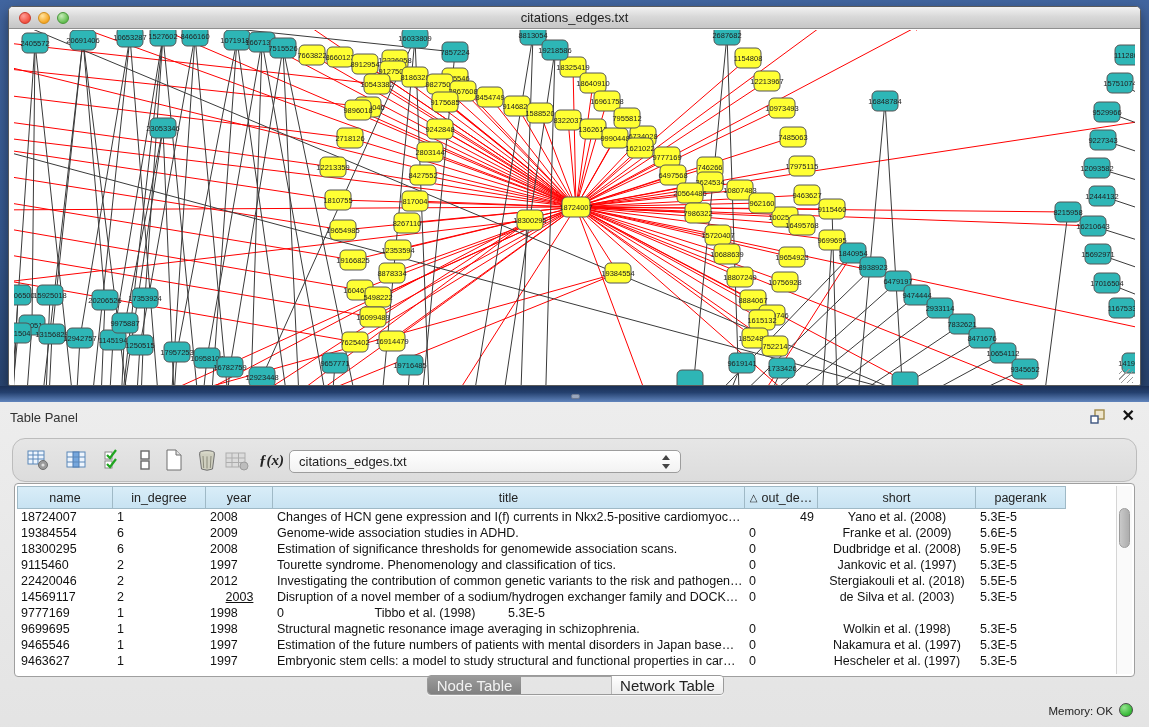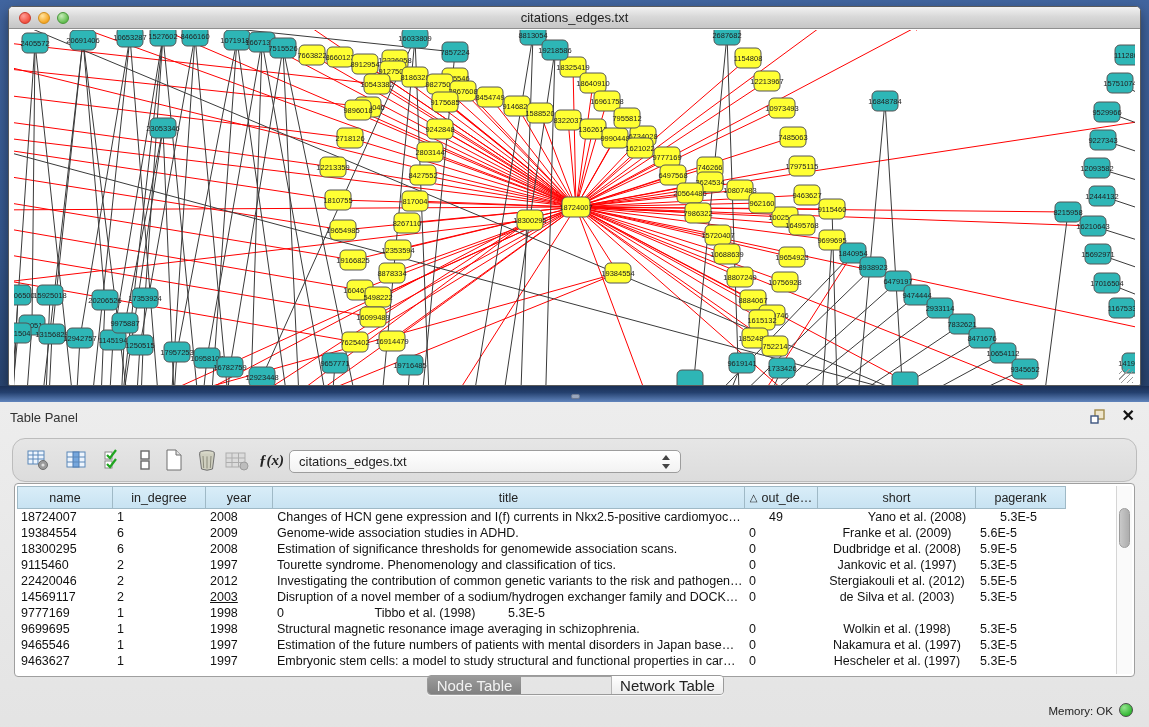--- a/index.html
+++ b/index.html
@@ -928,22 +928,22 @@
         <div class="th" style="width: 90px;">
           <span>pagerank</span>
         </div>
         <div class="th" style="flex: 1 1 0%; background: rgb(255, 255, 255); border: none;"></div>
       </div>
     <div class="tbody" id="tbody">
         <div class="tr">
           <div class="td" style="width: 96px; text-align: left;">18724007</div>
           <div class="td" style="width: 93px; text-align: left;">1</div>
           <div class="td" style="width: 67px; text-align: left;">2008</div>
-          <div class="td" style="width: 472px; text-align: center;">Changes of HCN gene expression and I(f) currents in Nkx2.5-positive cardiomyoc…</div>
-          <div class="td" style="width: 73px; text-align: left; margin-left: 20px;">49</div>
+          <div class="td" style="width: 472px; text-align: left;">Changes of HCN gene expression and I(f) currents in Nkx2.5-positive cardiomyoc…</div>
+          <div class="td" style="width: 73px; text-align: right;">49</div>
           <div class="td" style="width: 158px; text-align: center;">Yano et al. (2008)</div>
           <div class="td" style="width: 90px; text-align: left;">5.3E-5</div>
         </div>
         <div class="tr">
           <div class="td" style="width: 96px; text-align: left;">19384554</div>
           <div class="td" style="width: 93px; text-align: left;">6</div>
           <div class="td" style="width: 67px; text-align: left;">2009</div>
           <div class="td" style="width: 472px; text-align: left;">Genome-wide association studies in ADHD.</div>
           <div class="td" style="width: 73px; text-align: left;">0</div>
           <div class="td" style="width: 158px; text-align: center;">Franke et al. (2009)</div>
@@ -966,27 +966,27 @@
           <div class="td" style="width: 73px; text-align: left;">0</div>
           <div class="td" style="width: 158px; text-align: center;">Jankovic et al. (1997)</div>
           <div class="td" style="width: 90px; text-align: left;">5.3E-5</div>
         </div>
         <div class="tr">
           <div class="td" style="width: 96px; text-align: left;">22420046</div>
           <div class="td" style="width: 93px; text-align: left;">2</div>
           <div class="td" style="width: 67px; text-align: left;">2012</div>
           <div class="td" style="width: 472px; text-align: left;">Investigating the contribution of common genetic variants to the risk and pathogen…</div>
           <div class="td" style="width: 73px; text-align: left;">0</div>
-          <div class="td" style="width: 158px; text-align: center;">Stergiakouli et al. (2012)</div>
+          <div class="td" style="width: 158px; text-align: center;">Stergiakouli et al. (2018)</div>
           <div class="td" style="width: 90px; text-align: left;">5.5E-5</div>
         </div>
         <div class="tr">
           <div class="td" style="width: 96px; text-align: left;">14569117</div>
           <div class="td" style="width: 93px; text-align: left;">2</div>
-          <div class="td" style="width: 67px; text-align: left; text-decoration: underline;">2003</div>
+          <div class="td" style="width: 67px; text-align: center; text-decoration: underline;">2003</div>
           <div class="td" style="width: 472px; text-align: left;">Disruption of a novel member of a sodium/hydrogen exchanger family and DOCK…</div>
           <div class="td" style="width: 73px; text-align: left;">0</div>
           <div class="td" style="width: 158px; text-align: center;">de Silva et al. (2003)</div>
           <div class="td" style="width: 90px; text-align: left;">5.3E-5</div>
         </div>
         <div class="tr">
           <div class="td" style="width: 96px; text-align: left;">9777169</div>
           <div class="td" style="width: 93px; text-align: left;">1</div>
           <div class="td" style="width: 67px; text-align: left;">1998</div>
           <div class="td" style="width: 73px; text-align: left;">0</div>

